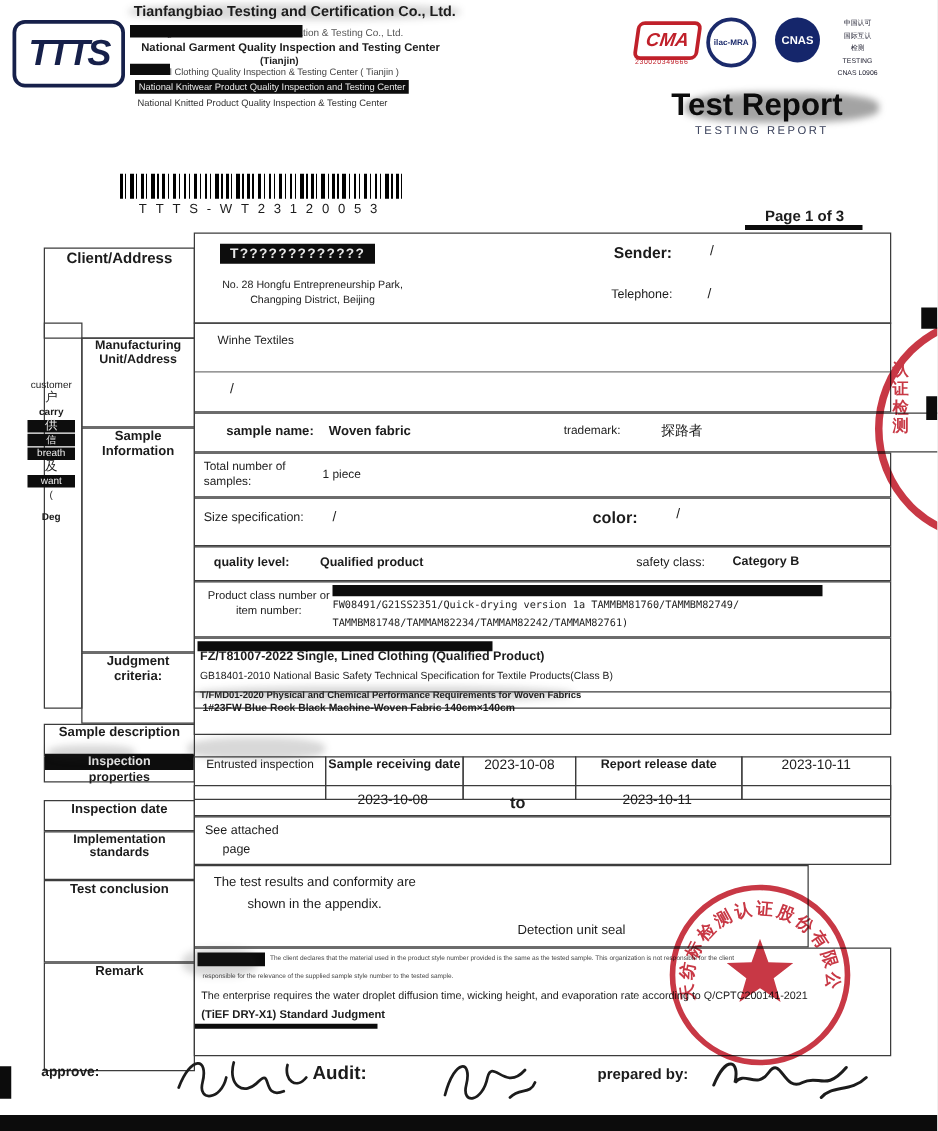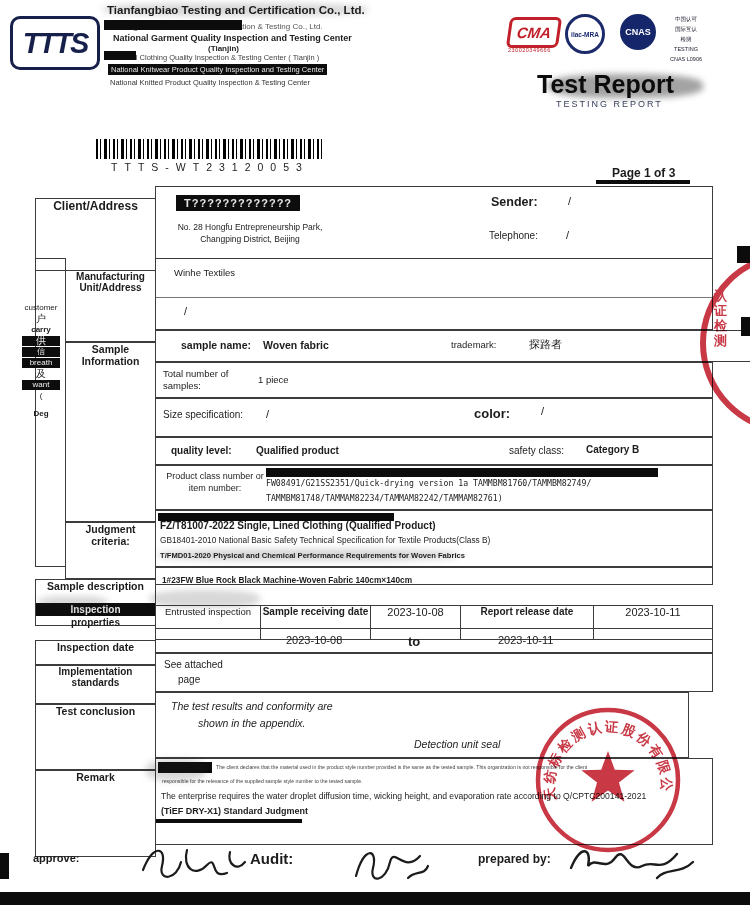--- a/index.html
+++ b/index.html
@@ -149,21 +149,21 @@
     <div class="bar" style="left:2px;top:2px;width:236px;height:8px;"></div>
     <span class="t" style="left:4px;top:9px;font-size:10px;font-weight:bold;">FZ/T81007-2022 Single, Lined Clothing (Qualified Product)</span>
     <span class="t" style="left:4px;top:24px;font-size:8.3px;">GB18401-2010 National Basic Safety Technical Specification for Textile Products(Class B)</span>
     <div class="smudge" style="left:2px;top:38px;width:300px;height:12px;"></div>
     <span class="t" style="left:4px;top:40px;font-size:7.6px;font-weight:bold;">T/FMD01-2020 Physical and Chemical Performance Requirements for Woven Fabrics</span>
   </div>
 
   <div class="cell lblc" style="left:35px;top:567px;width:121px;height:26px;font-size:10.5px;">
     <span>Sample description</span>
   </div>
-  <div class="cell" style="left:155px;top:567px;width:558px;height:18px;">
+  <div class="cell" style="left:155px;top:553px;width:558px;height:35px;">
     <span class="t" style="left:6px;top:7px;font-size:8.3px;font-weight:bold;">1#23FW Blue Rock Black Machine-Woven Fabric 140cm×140cm</span>
   </div>
 
   <div class="cell lblc" style="left:35px;top:593px;width:121px;height:21px;font-size:10px;flex-direction:column;line-height:13px;">
     <span class="redact" style="padding:0 5px;">Inspection</span>
     <span>properties</span>
   </div>
   <div class="cell lblc" style="left:155px;top:593px;width:106px;height:35px;font-size:9.5px;font-weight:normal;">
     <span>Entrusted inspection</span>
   </div>
@@ -193,21 +193,21 @@
     <span class="wrap">Implementation standards</span>
   </div>
   <div class="cell" style="left:155px;top:653px;width:558px;height:39px;">
     <span class="t" style="left:8px;top:5px;font-size:10px;">See attached</span>
     <span class="t" style="left:22px;top:20px;font-size:10px;">page</span>
   </div>
 
   <div class="cell lblc" style="left:35px;top:692px;width:121px;height:66px;font-size:10.5px;">
     <span>Test conclusion</span>
   </div>
-  <div class="cell" style="left:155px;top:692px;width:534px;height:66px;font-style:italic;">
+  <div class="cell" style="left:155px;top:692px;width:492px;height:66px;">
     <span class="t" style="left:15px;top:7px;font-size:10.5px;">The test results and conformity are</span>
     <span class="t" style="left:42px;top:24px;font-size:10.5px;">shown in the appendix.</span>
     <span class="t" style="left:258px;top:45px;font-size:10.5px;">Detection unit seal</span>
   </div>
 
   <div class="cell lblc" style="left:35px;top:758px;width:121px;height:87px;font-size:10.5px;">
     <span>Remark</span>
   </div>
   <div class="cell" style="left:155px;top:758px;width:558px;height:87px;">
     <div class="bar" style="left:2px;top:3px;width:54px;height:11px;"></div>

